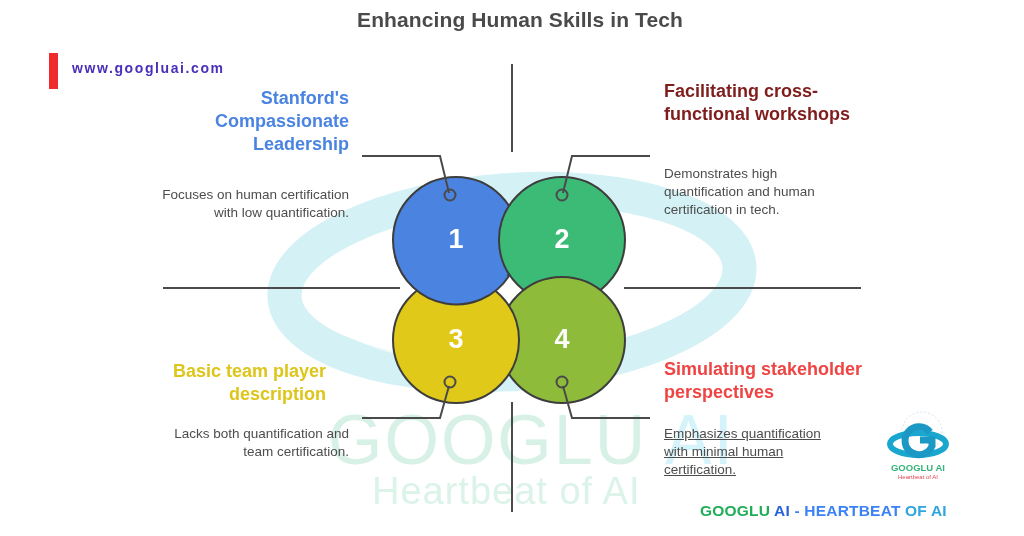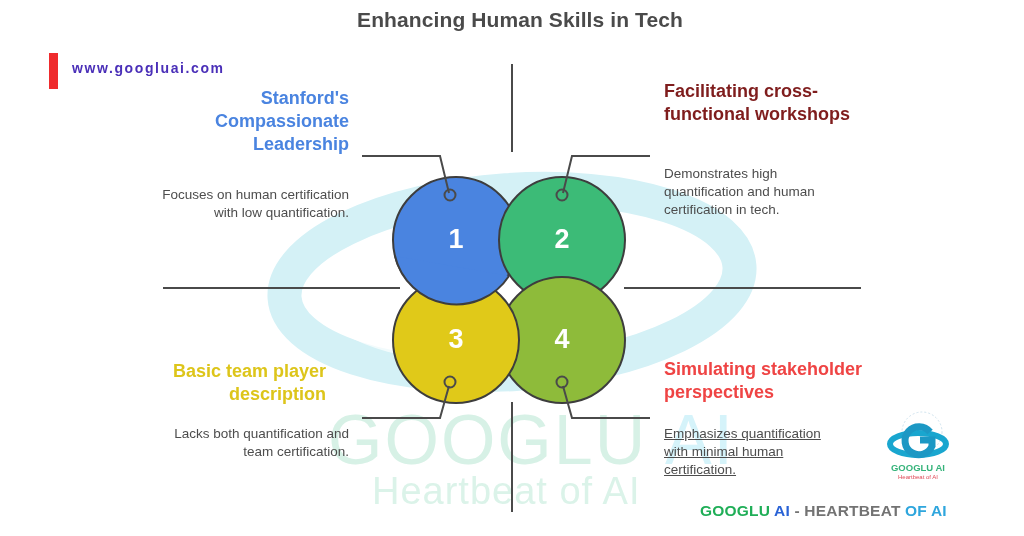--- a/index.html
+++ b/index.html
@@ -38,21 +38,21 @@
 
   .logo { position: absolute; left: 878px; top: 410px; width: 80px; height: 90px; }
   .logo-name { position: absolute; left: 0; top: 52px; width: 80px; text-align: center;
                font-size: 9.5px; color: #35b37a; font-weight: bold; }
   .logo-tag { position: absolute; left: 0; top: 64px; width: 80px; text-align: center;
               font-size: 6px; color: #e04a58; }
 
   .brand { position: absolute; left: 700px; top: 502px; font-size: 15.5px; font-weight: bold; letter-spacing: 0.2px; }
   .brand .g { color: #1fae57; }
   .brand .a { color: #2a63d6; }
-  .brand .h { color: #737373; text-align: center; }
+  .brand .h { color: #3b82f6; text-align: center; }
   .brand .o { color: #2fa6dd; margin-top: 34px; }
 </style>
 </head>
 <body>
 
 <svg class="canvas" width="1024" height="536">
 
   <ellipse cx="512" cy="282" rx="228" ry="92" fill="none" stroke="#d4f1f6" stroke-width="34" transform="rotate(-4 512 282)"></ellipse>
   <ellipse cx="470" cy="300" rx="150" ry="62" fill="#ffffff" opacity="0.7"></ellipse>
 </svg>

